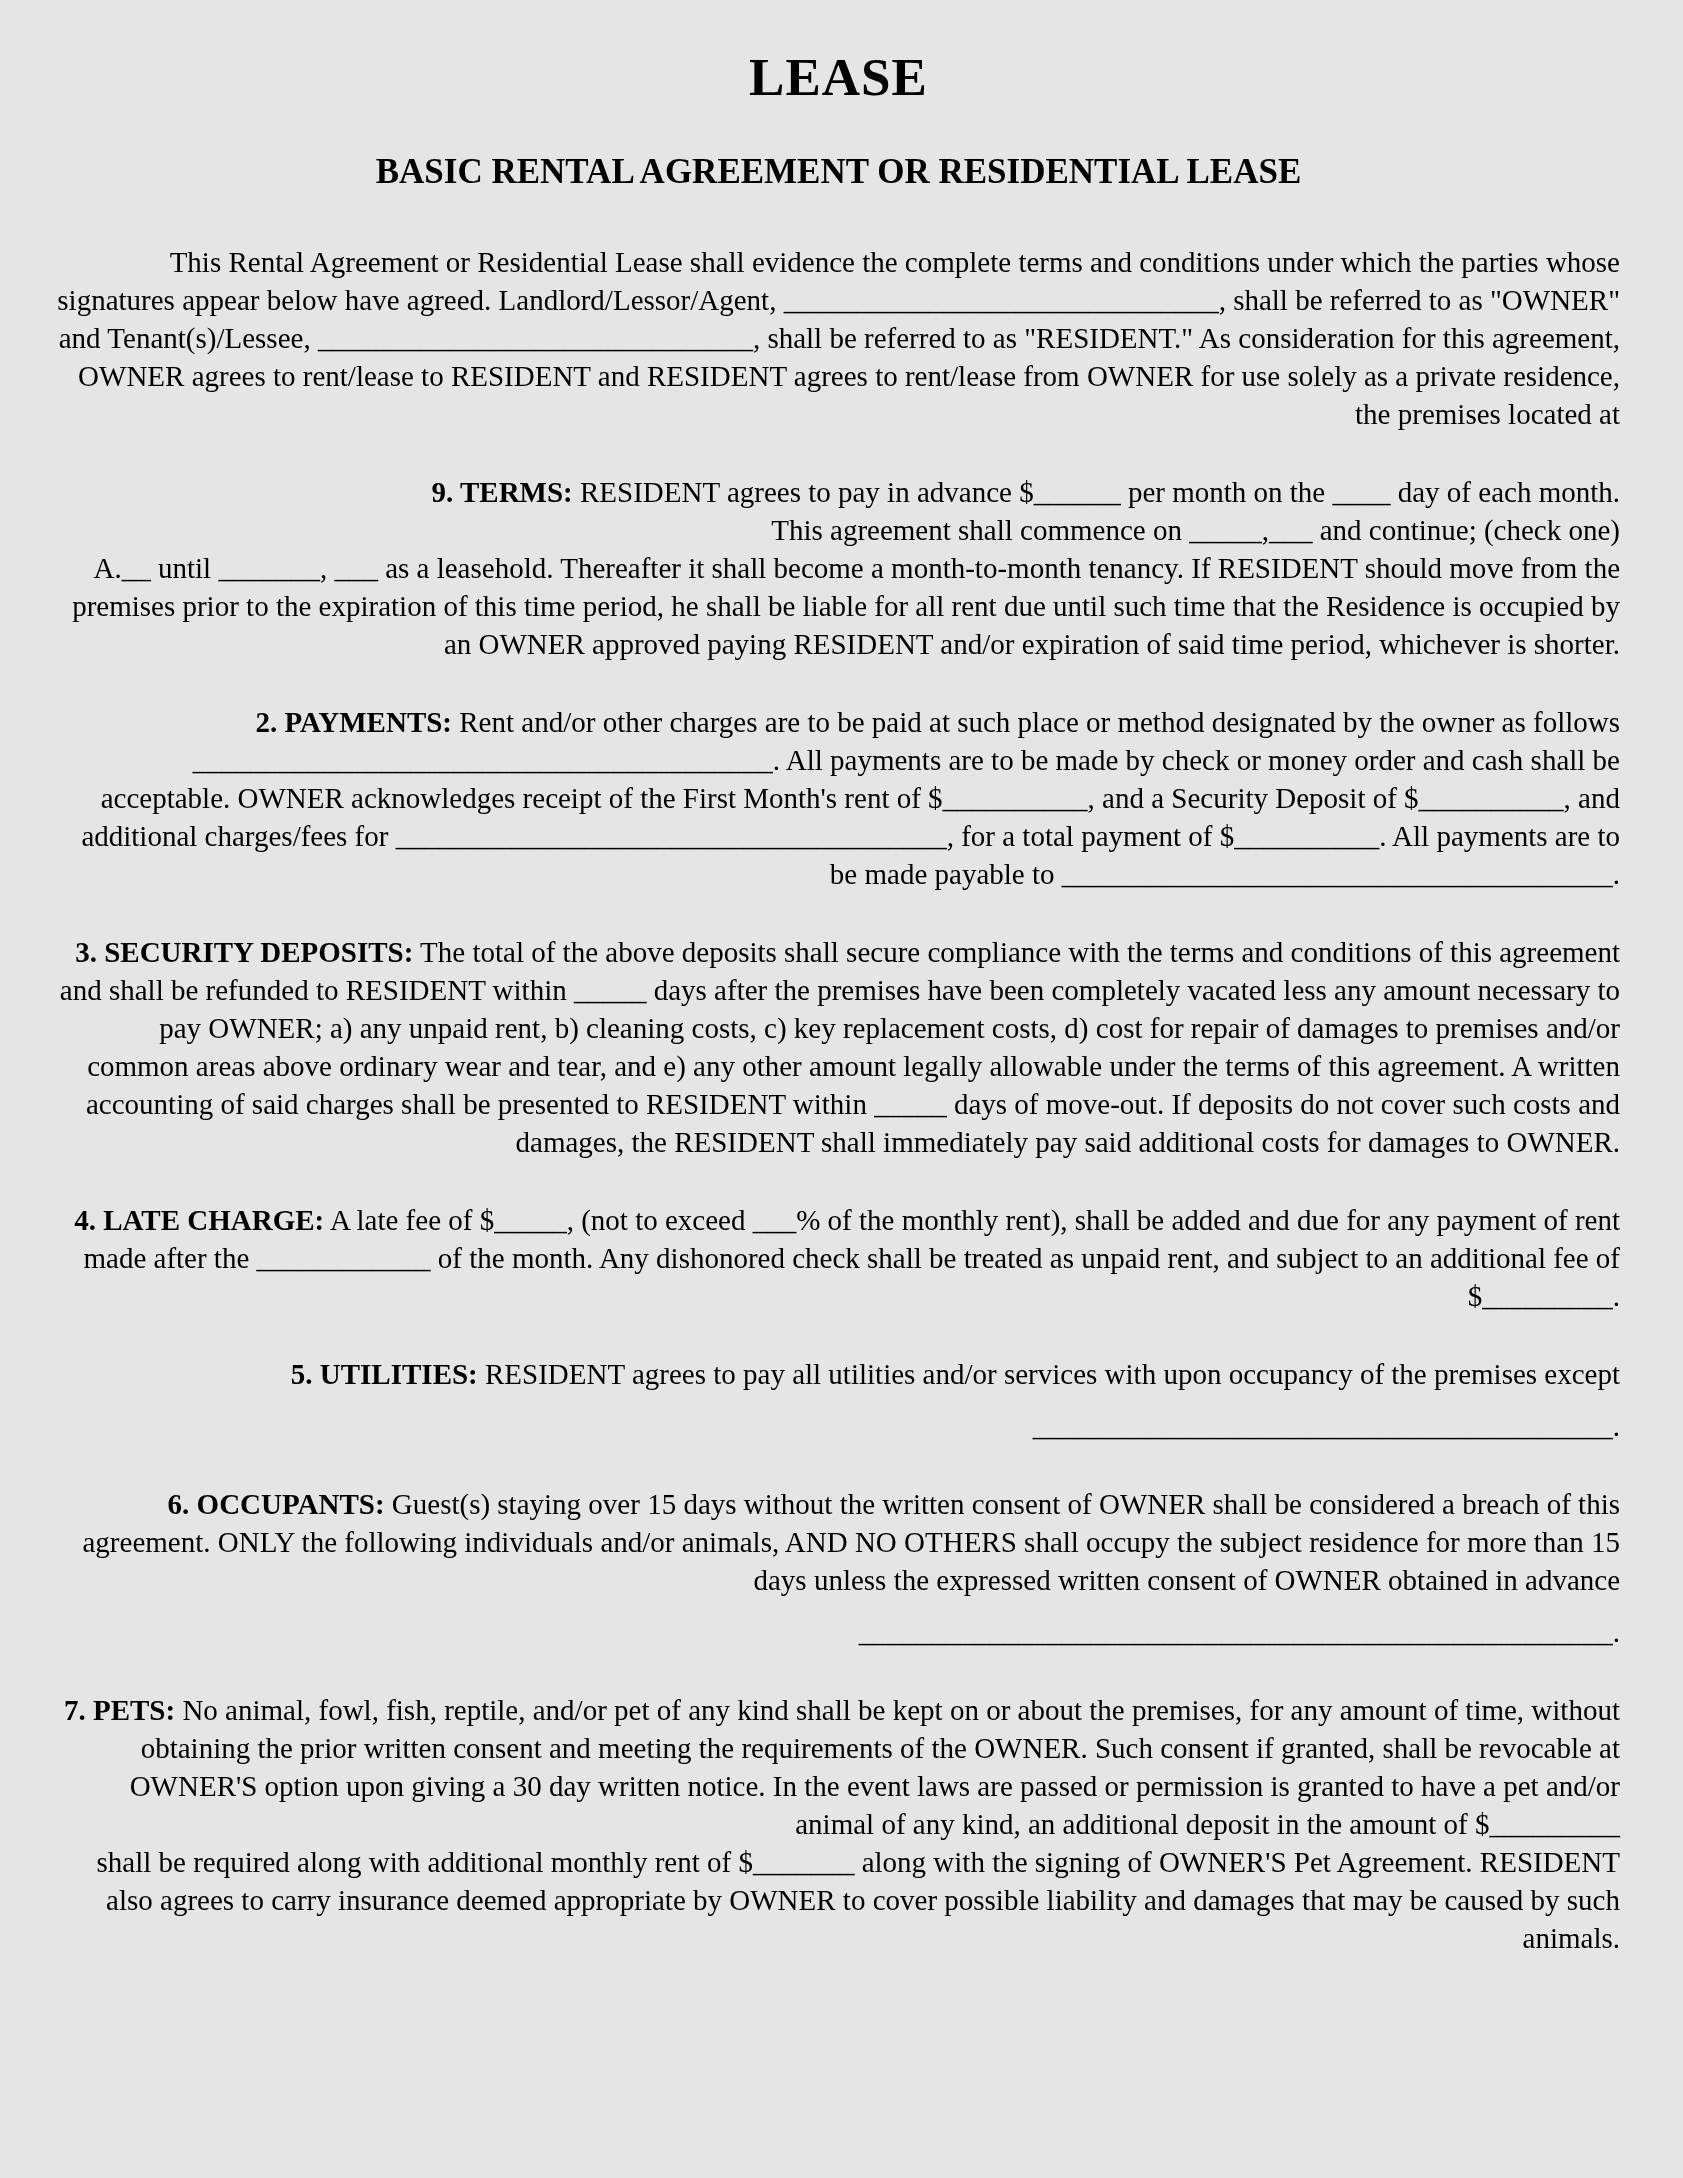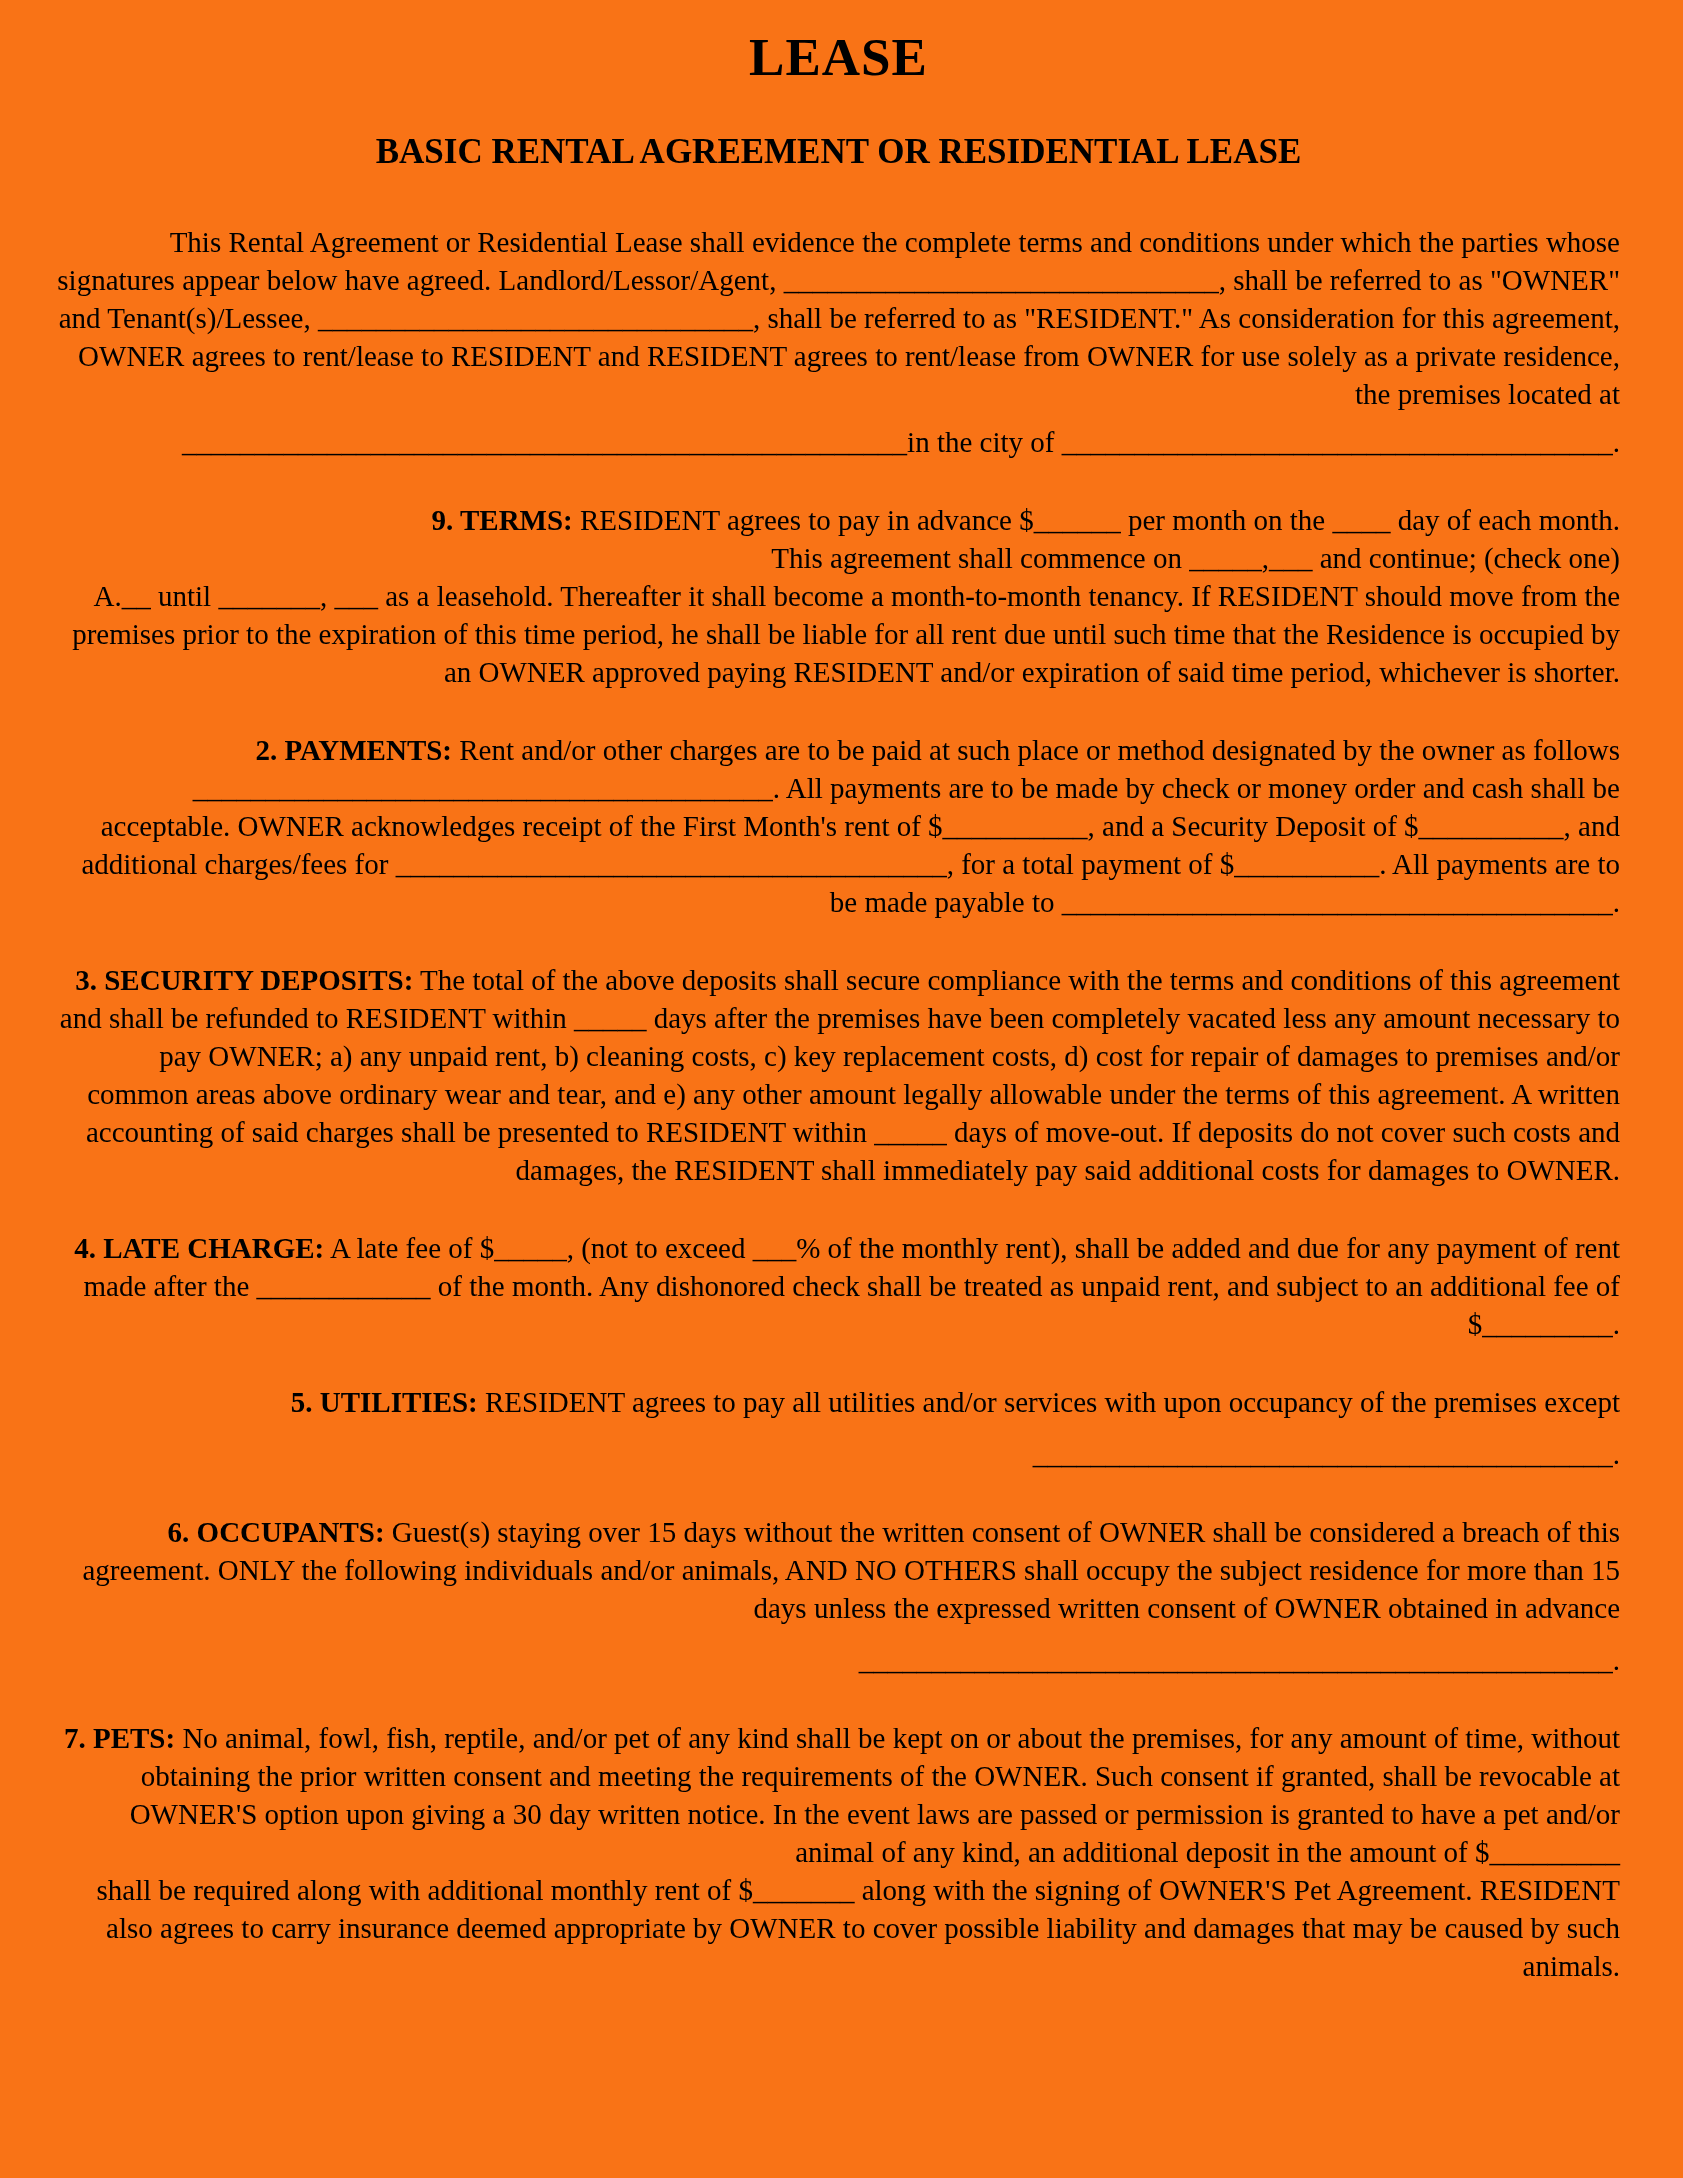--- a/index.html
+++ b/index.html
@@ -1,22 +1,22 @@
 <!DOCTYPE html>
 <html><head>
 <meta charset="utf-8">
 <style>
   * { margin: 0; padding: 0; box-sizing: border-box; }
   html, body { background: #ffffff; }
   .page {
     width: 1683px;
     height: 2178px;
     margin: 0 auto;
-    padding: 28px 63px 0 57px;
-    background: #f97316;
+    padding: 48px 63px 0 57px;
+    background: #e5e5e5;
     color: #000000;
     font-family: "Liberation Serif", serif;
     overflow: hidden;
   }
   .doc-title {
     text-align: center;
     font-weight: bold;
     font-size: 53px;
     line-height: 1.1;
     margin-bottom: 36px;
@@ -44,21 +44,20 @@
 <body>
 
 <div class="page">
 
   <h1 class="doc-title">LEASE</h1>
 
   <h2 class="doc-subtitle">BASIC RENTAL AGREEMENT OR RESIDENTIAL LEASE</h2>
 
   <div>
     <p class="para">This Rental Agreement or Residential Lease shall evidence the complete terms and conditions under which the parties whose signatures appear below have agreed. Landlord/Lessor/Agent, ______________________________, shall be referred to as "OWNER" and Tenant(s)/Lessee, ______________________________, shall be referred to as "RESIDENT." As consideration for this agreement, OWNER agrees to rent/lease to RESIDENT and RESIDENT agrees to rent/lease from OWNER for use solely as a private residence, the premises located at</p>
-    <p class="para blank-line">__________________________________________________in the city of ______________________________________.</p>
   </div>
 
   <div class="section">
     <p><strong>9. TERMS:</strong> <span>RESIDENT agrees to pay in advance $______ per month on the ____ day of each month.</span></p>
     <p>This agreement shall commence on _____,___ and continue; (check one)</p>
     <p>A.__ until _______, ___ as a leasehold. Thereafter it shall become a month-to-month tenancy. If RESIDENT should move from the premises prior to the expiration of this time period, he shall be liable for all rent due until such time that the Residence is occupied by an OWNER approved paying RESIDENT and/or expiration of said time period, whichever is shorter.</p>
   </div>
 
   <div class="section">
     <p><strong>2. PAYMENTS:</strong> <span>Rent and/or other charges are to be paid at such place or method designated by the owner as follows ________________________________________. All payments are to be made by check or money order and cash shall be acceptable. OWNER acknowledges receipt of the First Month's rent of $__________, and a Security Deposit of $__________, and additional charges/fees for ______________________________________, for a total payment of $__________. All payments are to be made payable to ______________________________________.</span></p>

